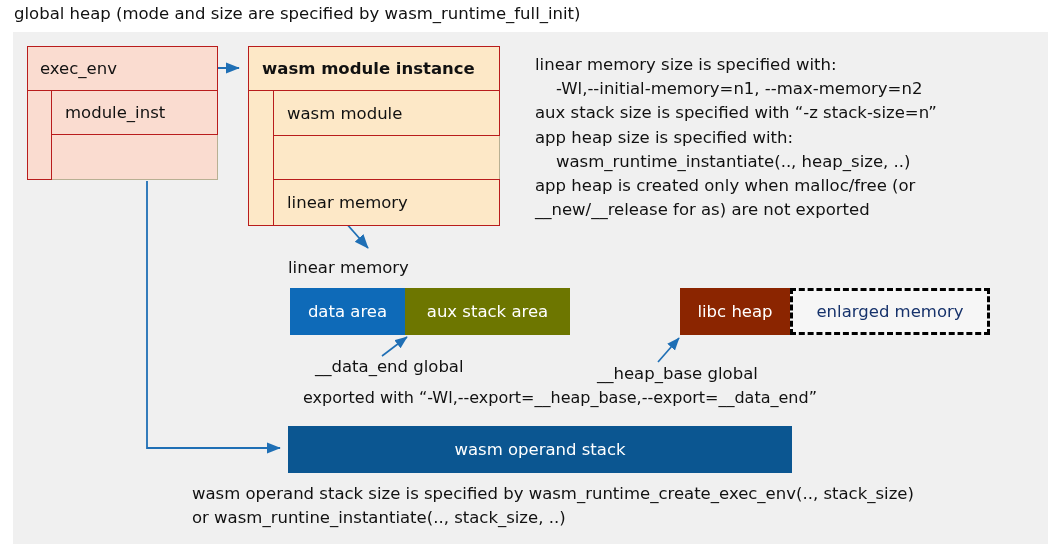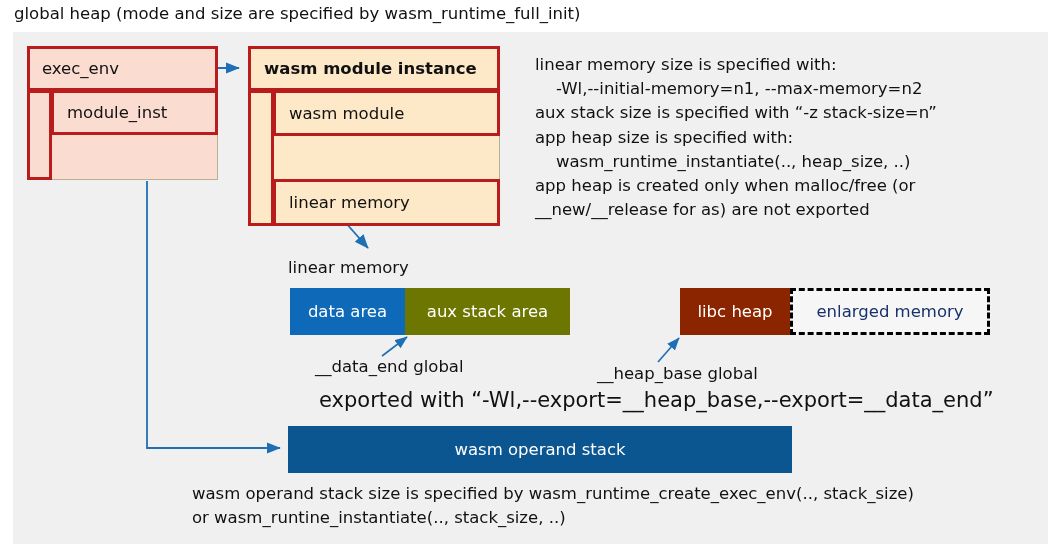--- a/index.html
+++ b/index.html
@@ -28,21 +28,21 @@
     background:#f0f0f0;
   }
 
   
   .wires{position:absolute;left:0;top:0;width:1054px;height:547px;pointer-events:none;}
 
   
   .sbox{position:absolute;box-sizing:border-box;border:1px solid #b8b093;}
   .srow{
     position:absolute;box-sizing:border-box;
-    border:3px solid #b91c1c;
+    border:1px solid #b91c1c;
     display:flex;align-items:center;
     font-size:16.5px;color:#111111;
     white-space:nowrap;
   }
 
   .pink{background:#fadcd0;}
   .cream{background:#fde8c7;}
 
   
   #execenv-box{left:27px;top:46px;width:191px;height:134px;}
@@ -84,21 +84,21 @@
   #seg-libc{left:680px;width:110px;}
   #seg-enlarged{
     left:790px;width:200px;
     background:#f6f6f6;color:#16326b;
     border:3px dashed #000000;
   }
 
   
   #data-end-note{position:absolute;left:315px;top:357px;font-size:16.5px;white-space:nowrap;}
   #heap-base-note{position:absolute;left:597px;top:364px;font-size:16.5px;white-space:nowrap;}
-  #exported-note{position:absolute;left:303px;top:388px;font-size:21px;white-space:nowrap;margin-left:16px;}
+  #exported-note{position:absolute;left:303px;top:388px;font-size:16px;white-space:nowrap;}
 
   
   #operand-stack{
     position:absolute;left:288px;top:426px;width:504px;height:47px;
     display:flex;align-items:center;justify-content:center;
     color:#ffffff;font-size:16.5px;white-space:nowrap;
   }
 
   
   #bottom-note{left:192px;top:482px;}

